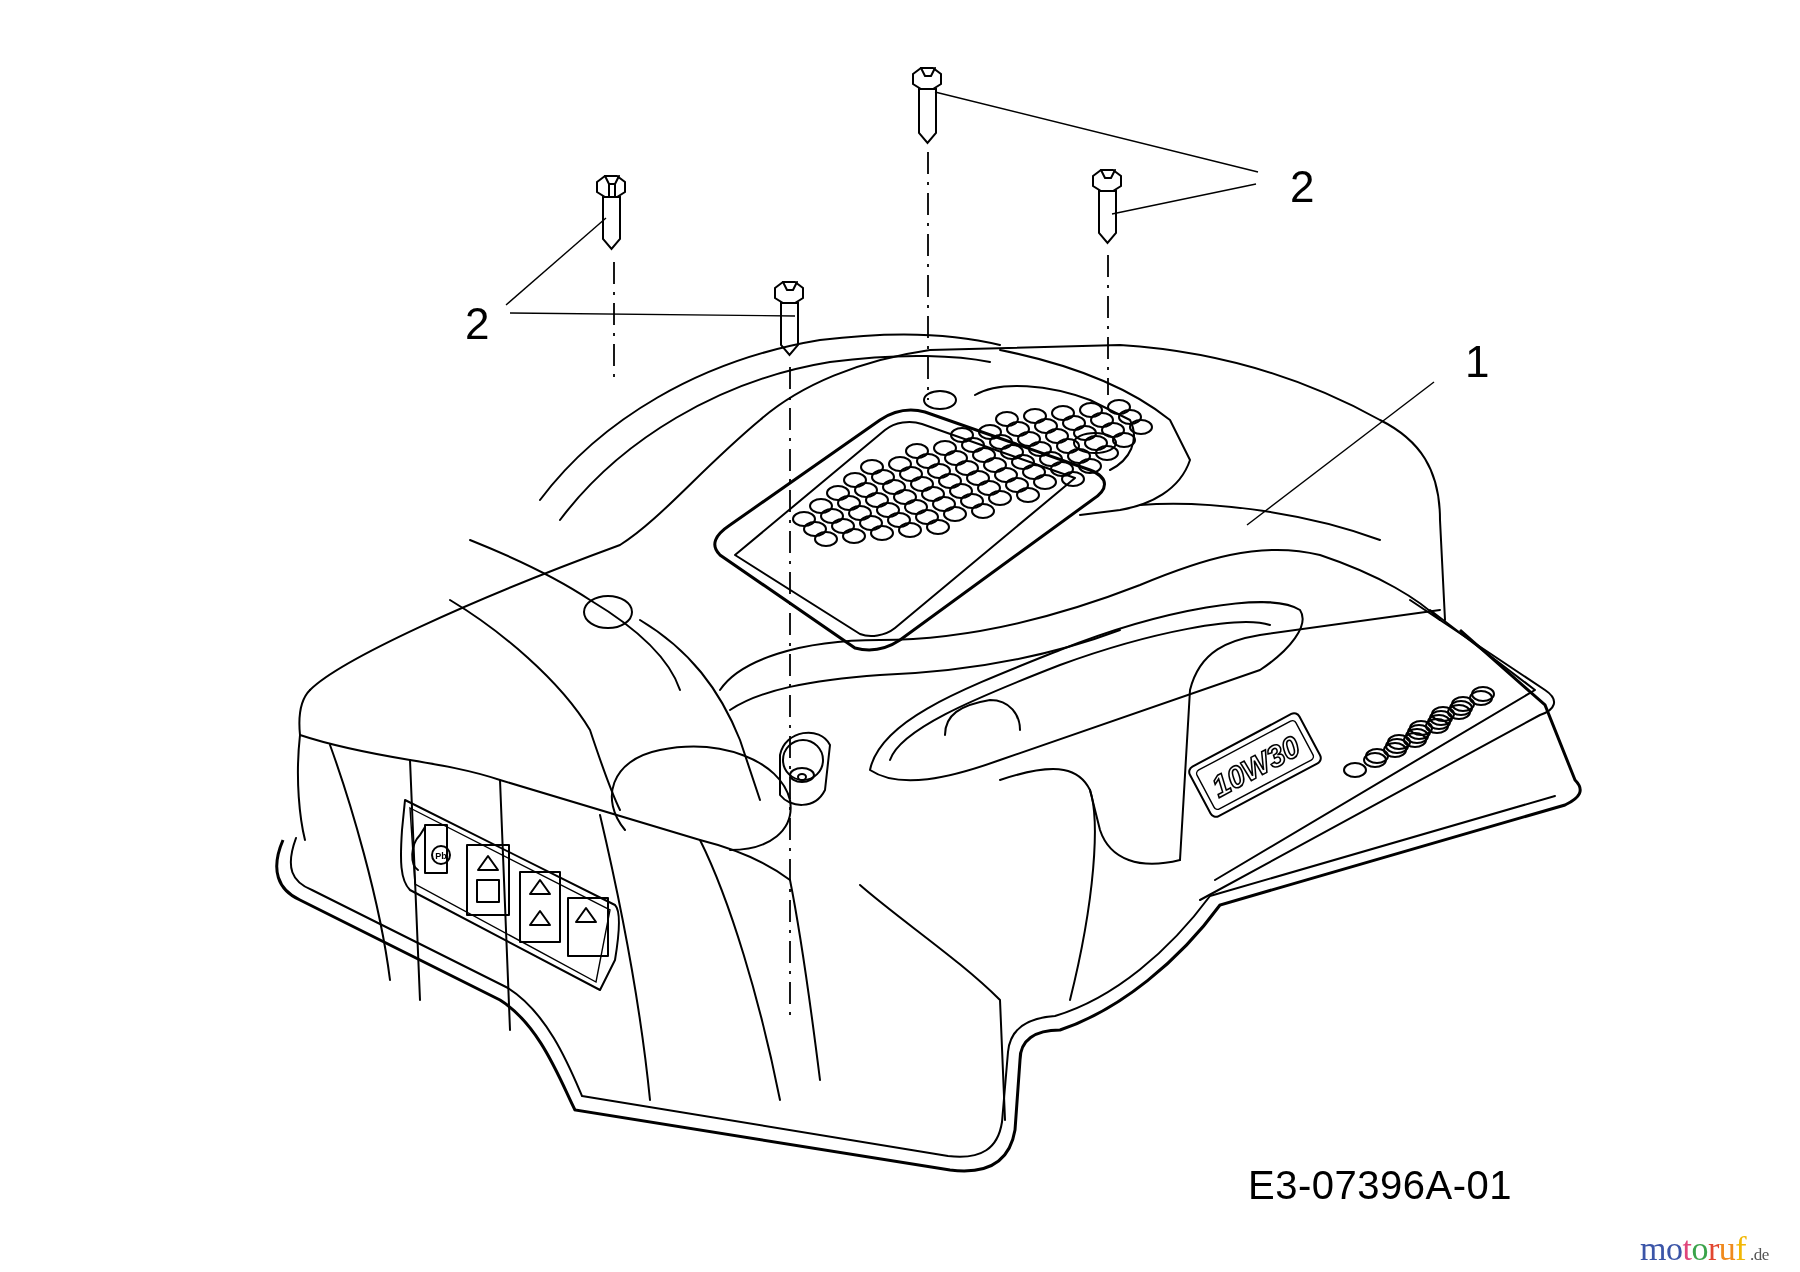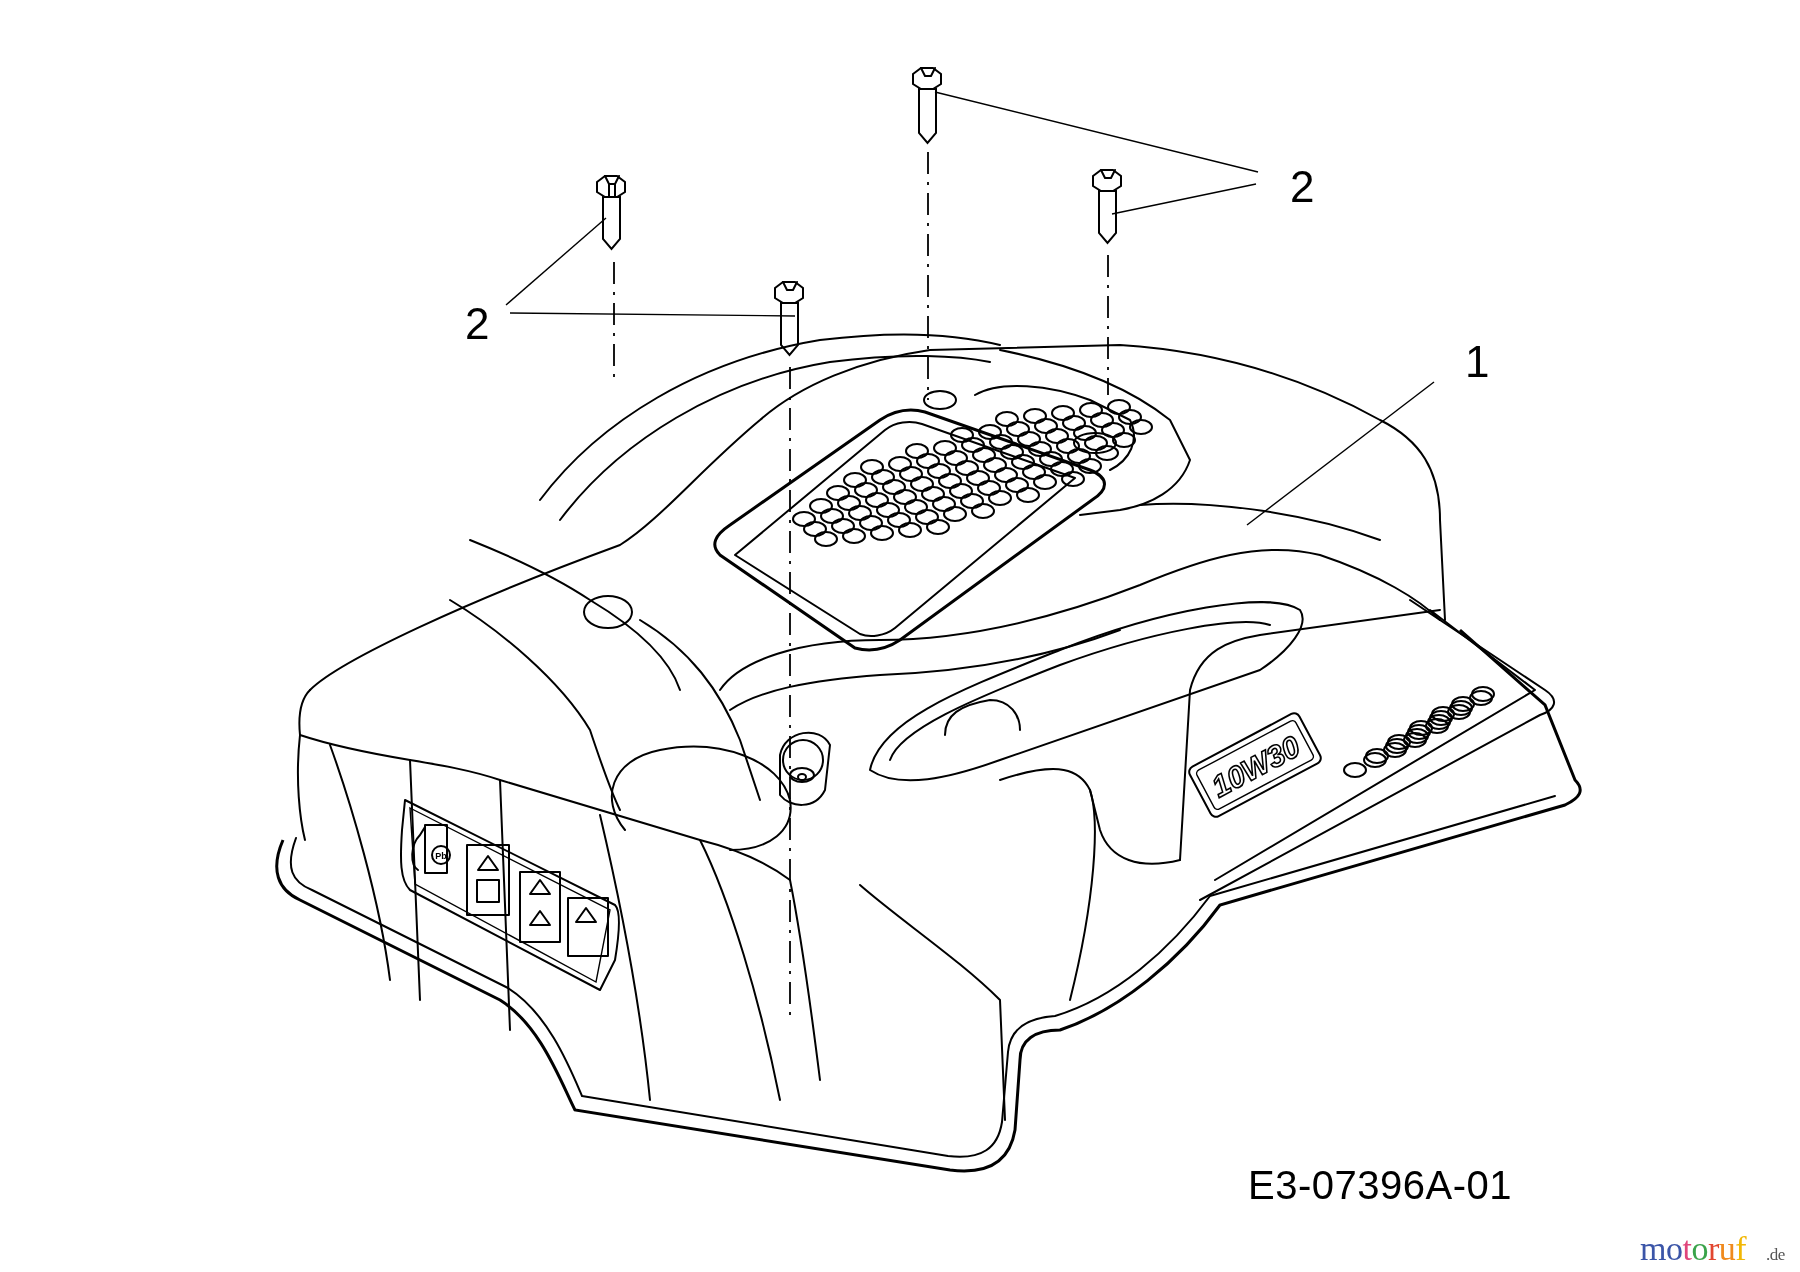--- a/index.html
+++ b/index.html
@@ -7,21 +7,21 @@
          font-family: "Liberation Sans", sans-serif; }
   #canvas { position: absolute; left: 0; top: 0; width: 1800px; height: 1272px; }
   .callout { position: absolute; font-family: "Liberation Sans", sans-serif;
              font-size: 44px; color: #000; line-height: 1; }
   .drawing-id { position: absolute; left: 1230px; top: 1165px; font-size: 40px;
                 color: #000; letter-spacing: 0.5px; line-height: 1; margin-left: 18px; }
   .watermark { position: absolute; left: 1640px; top: 1232px;
                font-family: "Liberation Serif", serif; font-size: 34px; line-height: 1;
                letter-spacing: -0.5px; }
   .watermark span { display: inline-block; }
-  .watermark .tld { font-size: 17px; color: #555; margin-left: 20px; }
+  .watermark .tld { font-size: 17px; color: #555; margin-left: 4px; }
   .decal-text { font-family: "Liberation Sans", sans-serif; font-weight: bold; }
   svg .ln { fill: none; stroke: #000; stroke-width: 2; stroke-linejoin: round; stroke-linecap: round; }
   svg .thin { fill: none; stroke: #000; stroke-width: 1.4; }
   svg .thick { fill: none; stroke: #000; stroke-width: 3; }
   svg .dash { fill: none; stroke: #000; stroke-width: 1.8; stroke-dasharray: 22 8 3 8; }
   svg .fillw { fill: #fff; stroke: #000; stroke-width: 2; }
 </style>
 </head>
 <body>
 

